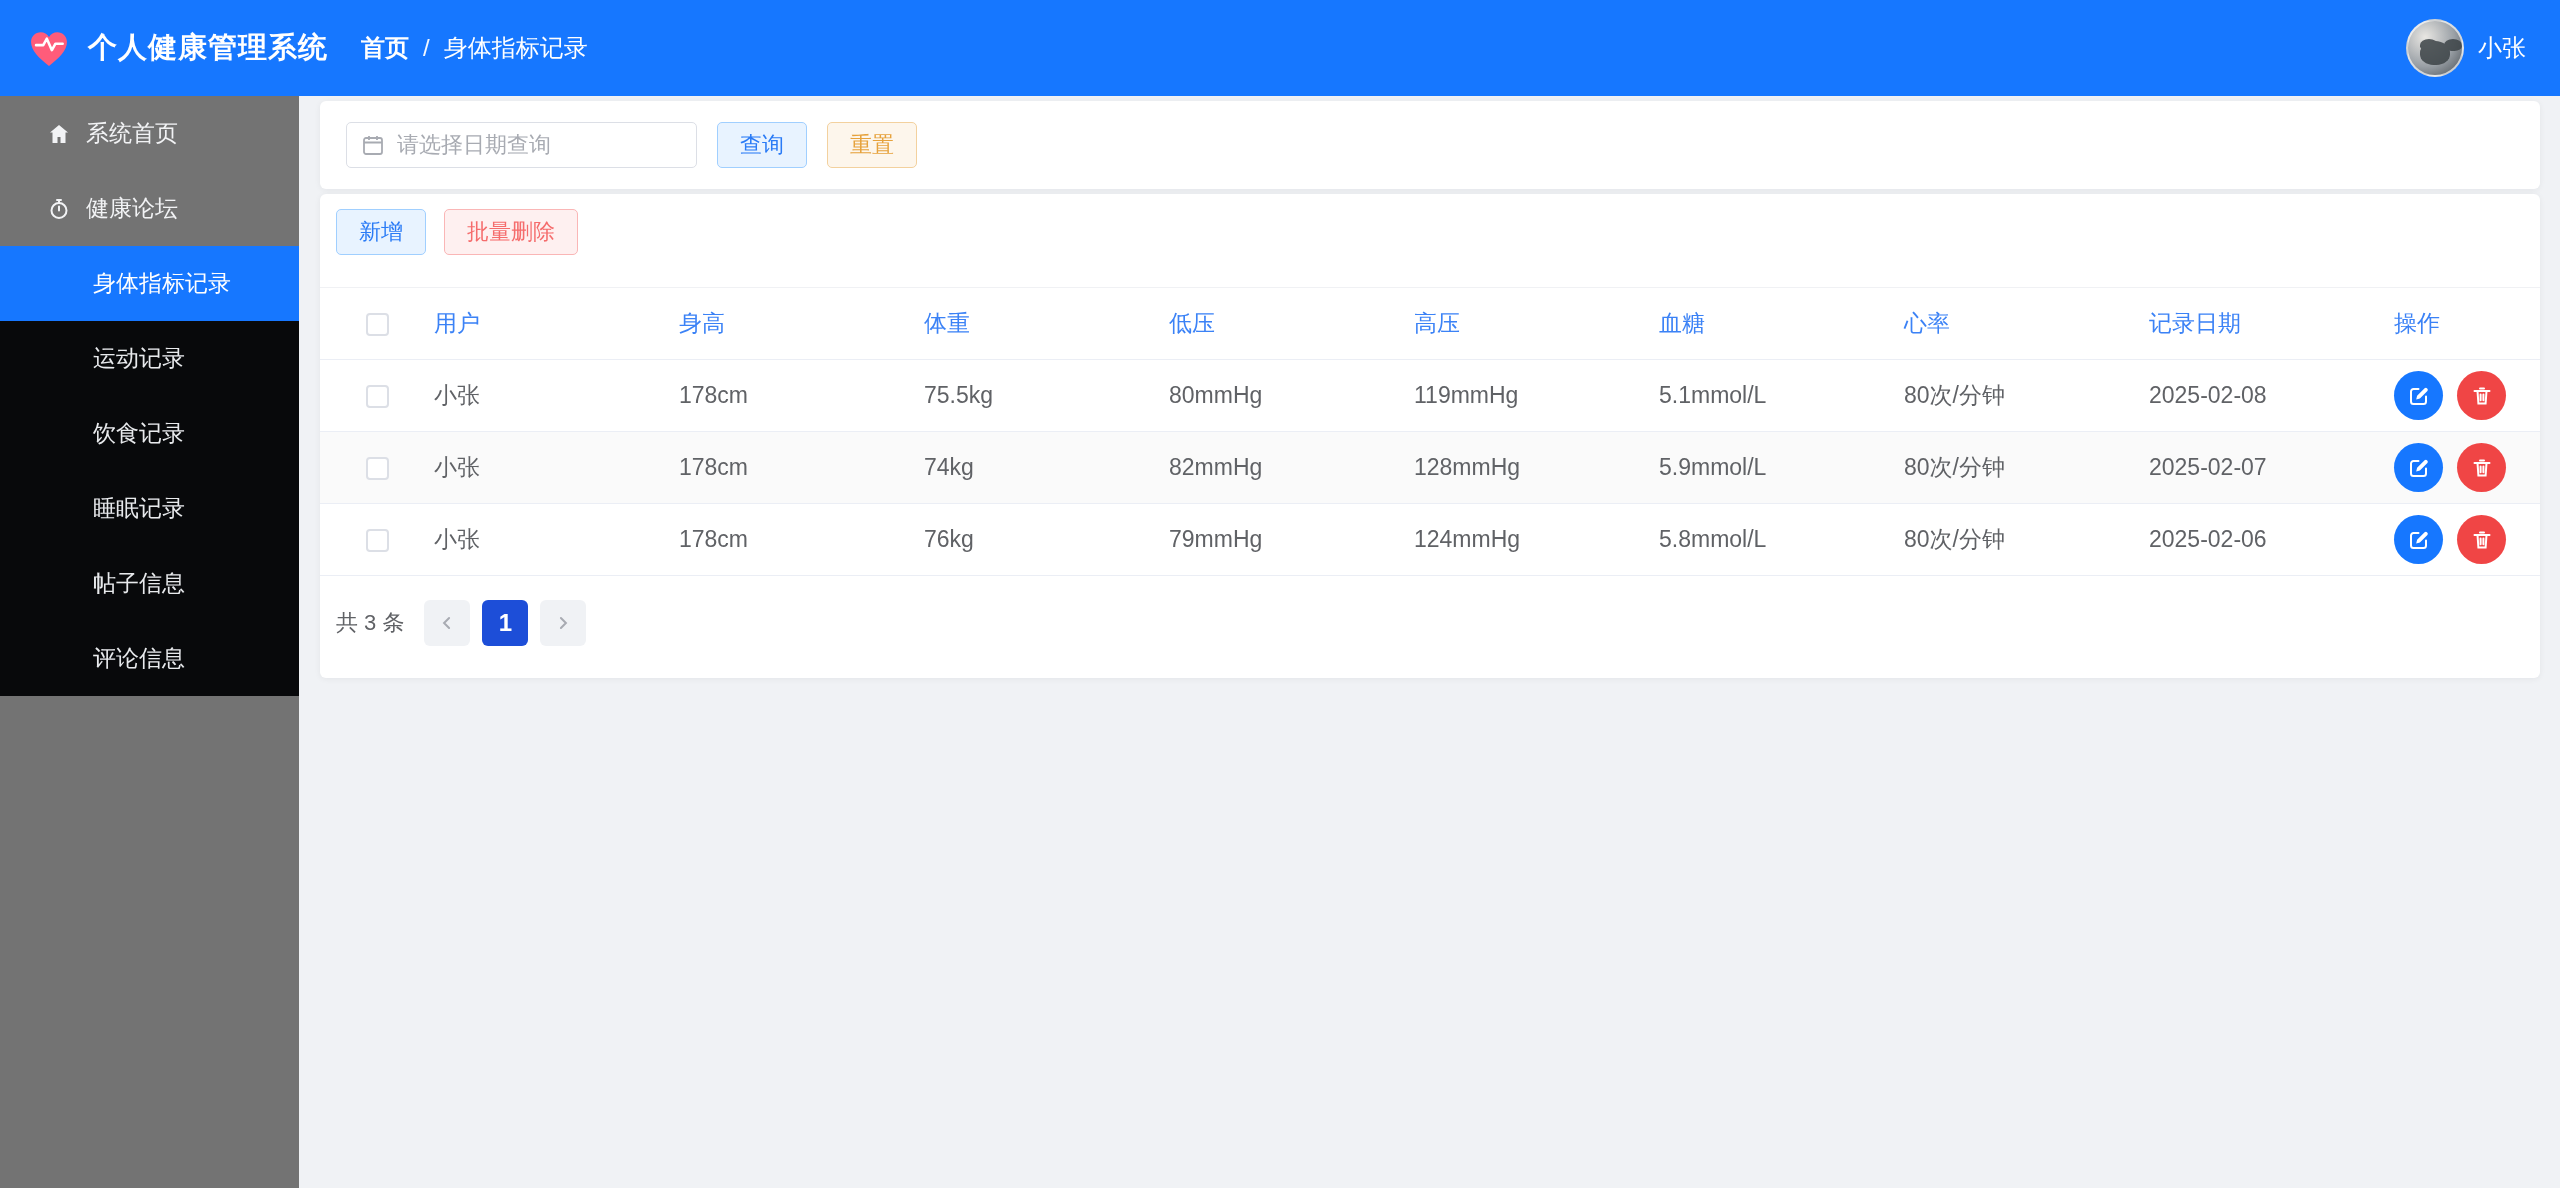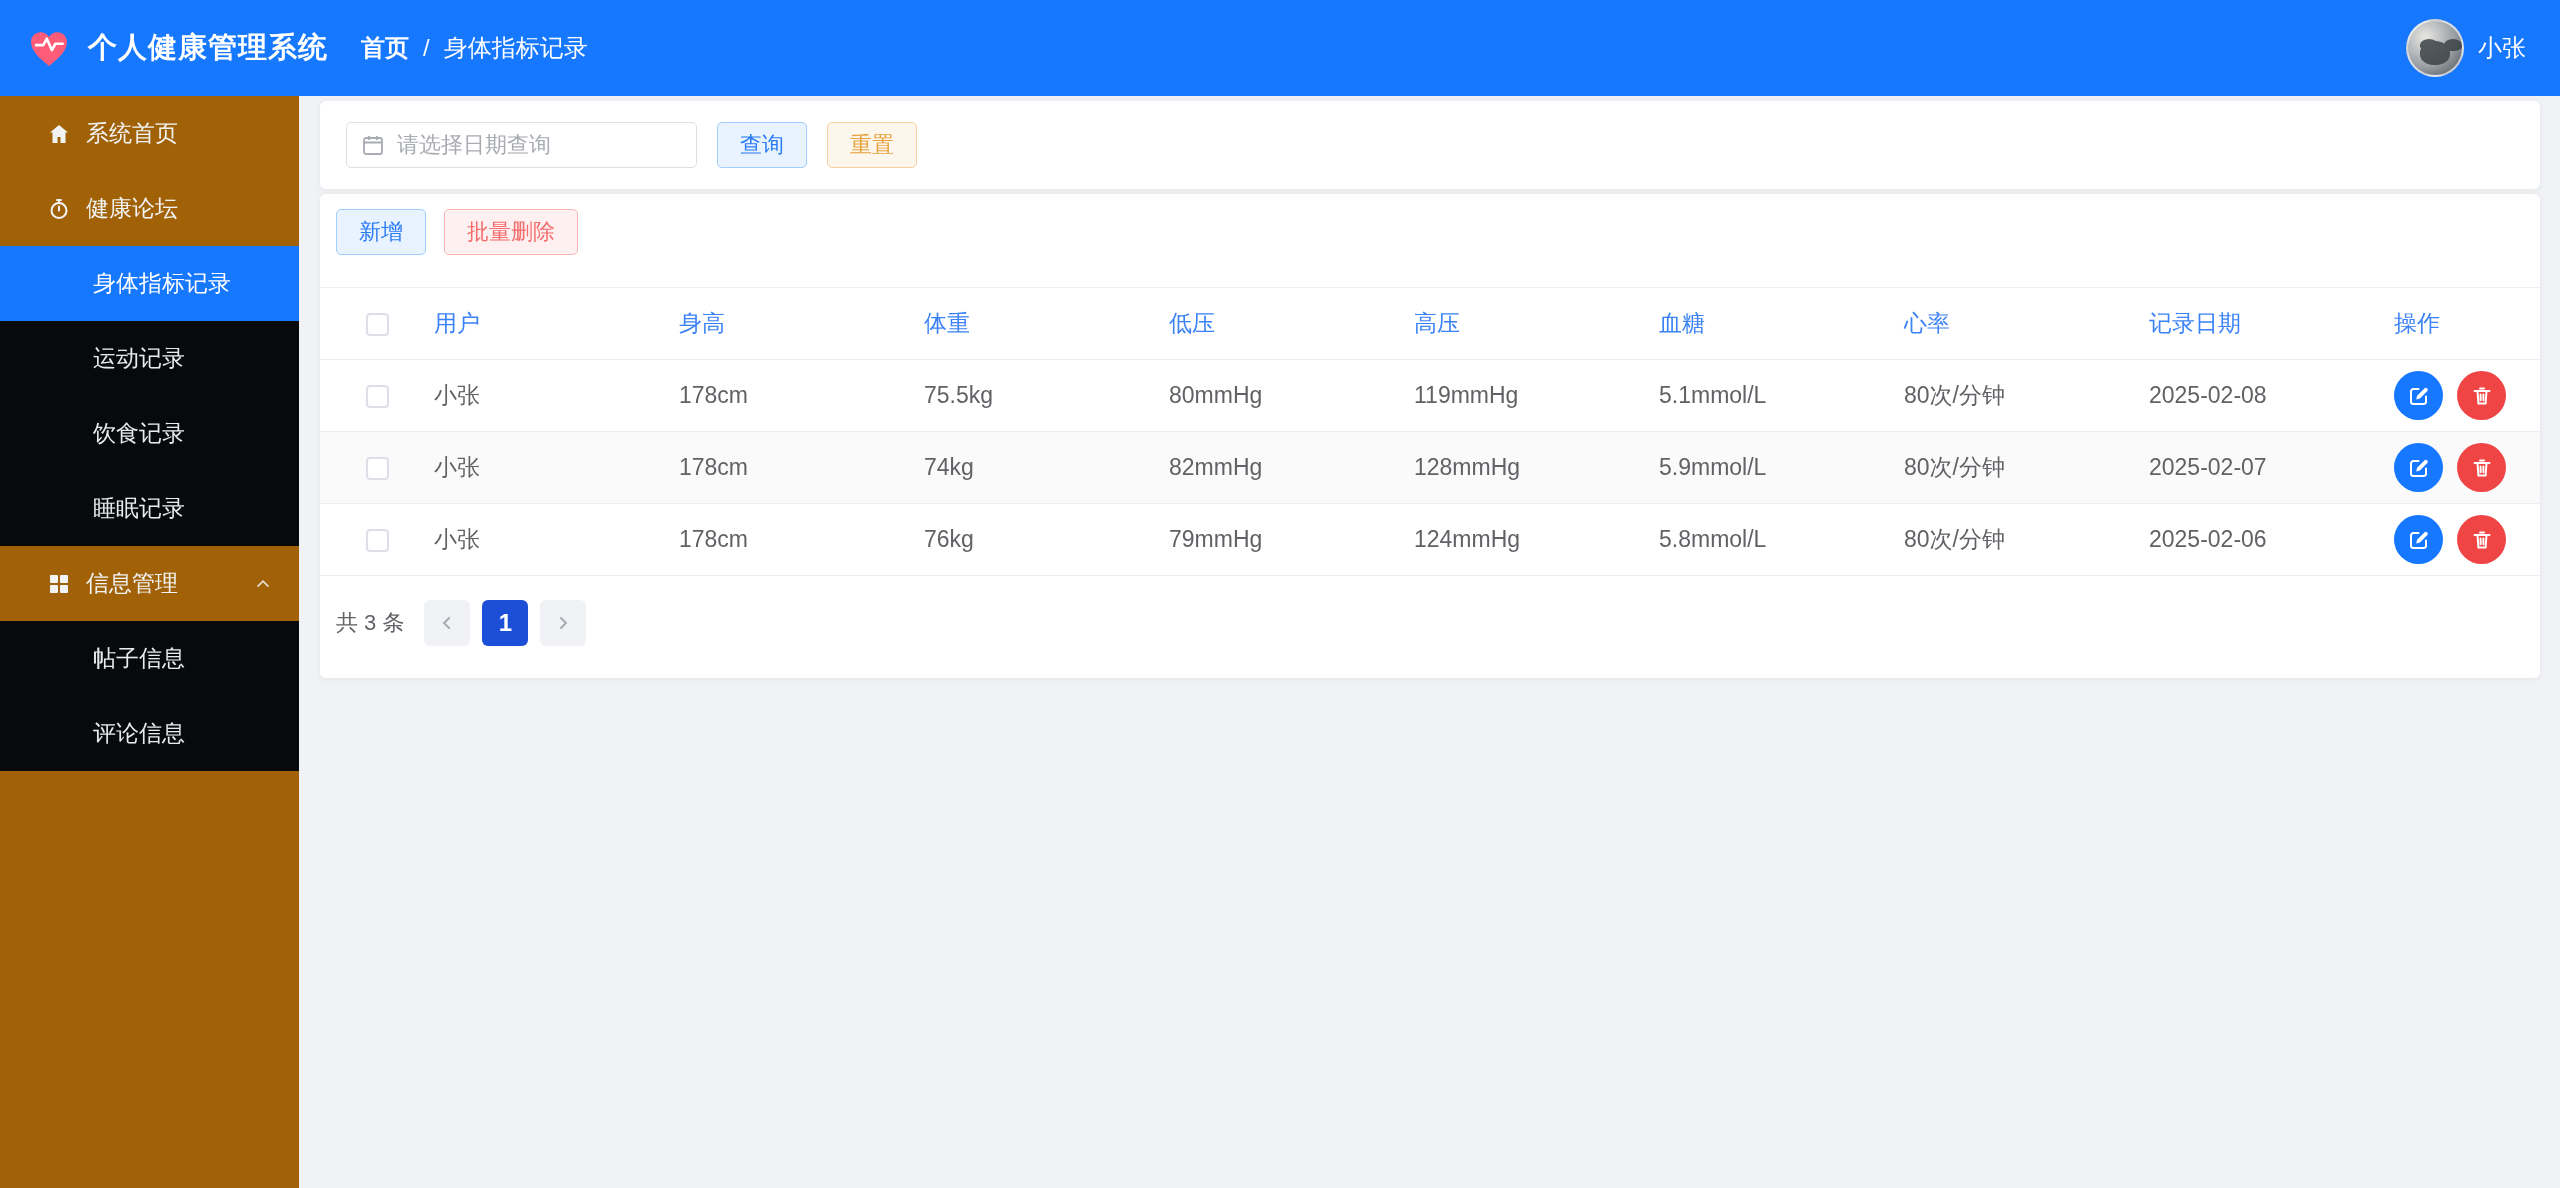--- a/index.html
+++ b/index.html
@@ -34,21 +34,21 @@
   .avatar::after {
     content:""; position:absolute; left: 12px; top: 20px; width: 30px; height: 24px;
     background: #3d4347; border-radius: 50% 50% 45% 45%;
     box-shadow: -6px -8px 0 -6px #3d4347, 18px -8px 0 -6px #3d4347;
     opacity:.85;
   }
 
   
   .sidebar {
     position: absolute; top: 96px; left: 0; bottom: 0; width: 299px;
-    background: #a16207; color: #f2f3f5; font-size: 23px;
+    background: #737373; color: #f2f3f5; font-size: 23px;
   }
   .menu-item {
     height: 75px; display: flex; align-items: center; gap: 14px;
     padding: 0 26px 0 46px; cursor: pointer; white-space: nowrap;
   }
   .menu-item .mi { width: 26px; height: 26px; display: inline-flex; align-items: center; justify-content: center; }
   .menu-item .mi svg { width: 24px; height: 24px; }
   .menu-item .arrow { margin-left: auto; opacity: .85; display: inline-flex; }
   .submenu { background: #08090b; }
   .submenu-item {
@@ -175,36 +175,20 @@
       <span>运动记录</span>
     </div>
     <div class="submenu-item">
       <span>饮食记录</span>
     </div>
     <div class="submenu-item">
       <span>睡眠记录</span>
     </div>
   </div>
 
-  <div class="menu-item">
-    <span class="mi">
-      <svg viewBox="0 0 24 24" fill="currentColor">
-        <rect x="3" y="3" width="8" height="8" rx="1"></rect>
-          <rect x="13" y="3" width="8" height="8" rx="1"></rect>
-        <rect x="3" y="13" width="8" height="8" rx="1"></rect>
-          <rect x="13" y="13" width="8" height="8" rx="1"></rect>
-      </svg>
-    </span>
-    <span>信息管理</span>
-    <span class="arrow">
-      <svg viewBox="0 0 24 24" width="20" height="20" fill="none" stroke="currentColor" stroke-width="2" stroke-linecap="round">
-          <path d="M6 14.5l6-6 6 6"></path>
-        </svg>
-    </span>
-  </div>
   <div class="submenu">
     <div class="submenu-item">
       <span>帖子信息</span>
     </div>
     <div class="submenu-item">
       <span>评论信息</span>
     </div>
   </div>
 </div>
 

